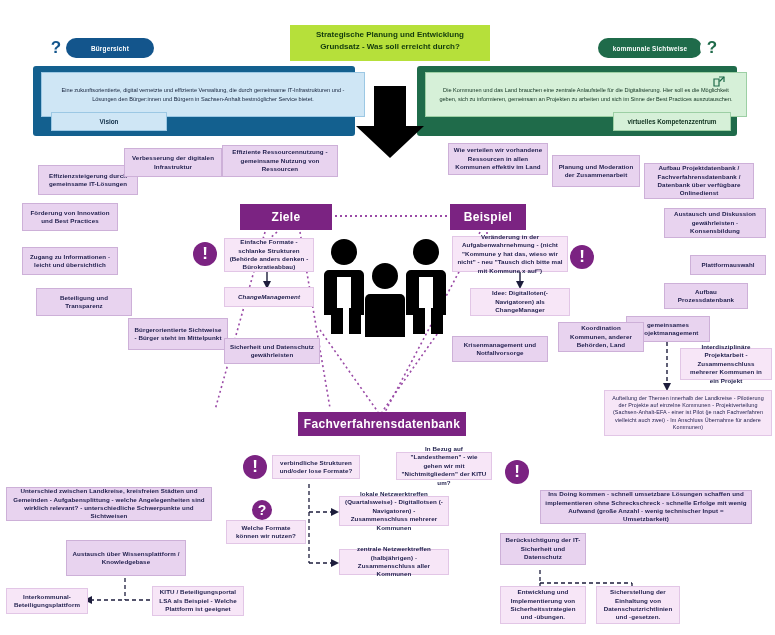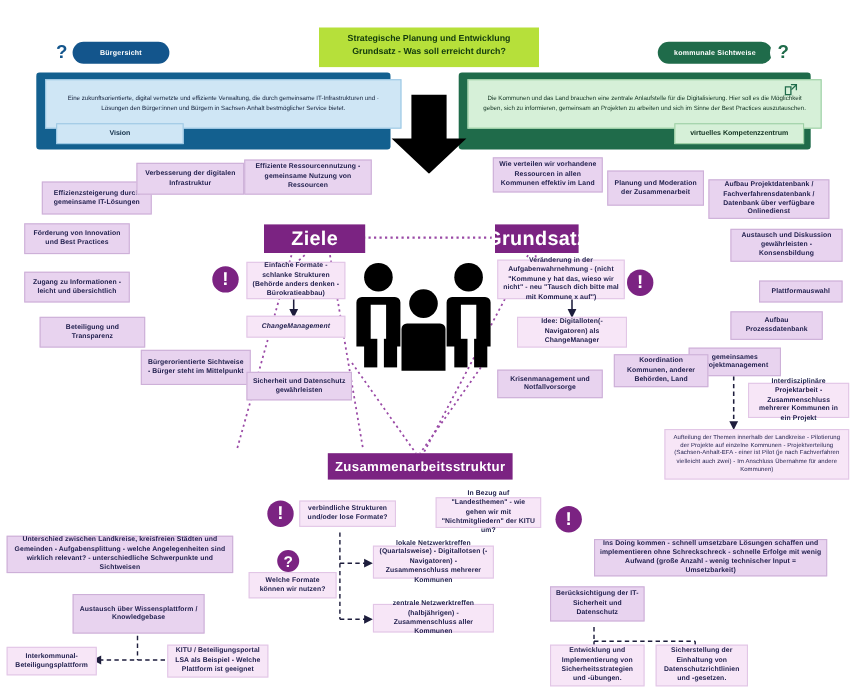--- a/index.html
+++ b/index.html
@@ -35,21 +35,21 @@
   .note.plain{font-weight:normal;}
 
   
   .banner{
     background:#7b2382;
     color:#ffffff;
     font-weight:bold;
     display:flex;align-items:center;justify-content:center;
     letter-spacing:.3px;
   }
-  .banner.big{font-size:18px;}
+  .banner.big{font-size:12px;}
   .banner.zusammen{font-size:12px;}
 
   
   .topTitle{
     background:#b6e03a;
     color:#123a0d;
     font-size:8px;
     font-weight:bold;
     line-height:1.5;
     display:flex;align-items:center;
@@ -228,21 +228,21 @@
     <rect x="13" y="72" width="12" height="26" fill="#000"></rect>
     <rect x="31" y="72" width="12" height="26" fill="#000"></rect>
     <circle cx="108" cy="16" r="13" fill="#000"></circle>
     <path d="M93 34 h30 a5 5 0 0 1 5 5 v40 h-13 v-38 h-14 v38 h-13 v-40 a5 5 0 0 1 5 -5 z" fill="#000"></path>
     <rect x="95" y="72" width="12" height="26" fill="#000"></rect>
     <rect x="113" y="72" width="12" height="26" fill="#000"></rect>
     <circle cx="67" cy="40" r="13" fill="#000"></circle>
     <path d="M52 58 h30 a5 5 0 0 1 5 5 v38 h-40 v-38 a5 5 0 0 1 5 -5 z" fill="#000"></path>
   </svg>
 
-  <div class="abs banner big" style="left:450px;top:204px;width:76px;height:26px;">Grundsatz</div>
+  <div class="abs banner big" style="left:450px;top:204px;width:76px;height:26px;">Beispiel</div>
 
   <div class="abs circ purple" style="left:570px;top:245px;width:24px;height:24px;">
       <span>!</span>
     </div>
 
   <div class="abs note light" style="left:452px;top:236px;width:116px;height:36px;">Veränderung in der Aufgabenwahrnehmung - (nicht "Kommune y hat das, wieso wir nicht" - neu "Tausch dich bitte mal mit Kommune x auf")</div>
 
   <div class="abs note light" style="left:470px;top:288px;width:100px;height:28px;">Idee: Digitalloten(-Navigatoren) als ChangeManager</div>
 
   <div class="abs note" style="left:448px;top:143px;width:100px;height:32px;">Wie verteilen wir vorhandene Ressourcen in allen Kommunen effektiv im Land</div>
@@ -260,21 +260,21 @@
   <div class="abs note" style="left:626px;top:316px;width:84px;height:26px;">gemeinsames Projektmanagement</div>
 
   <div class="abs note" style="left:558px;top:322px;width:86px;height:30px;">Koordination Kommunen, anderer Behörden, Land</div>
 
   <div class="abs note" style="left:452px;top:336px;width:96px;height:26px;">Krisenmanagement und Notfallvorsorge</div>
 
   <div class="abs note light" style="left:680px;top:348px;width:92px;height:32px;">Interdisziplinäre Projektarbeit - Zusammenschluss mehrerer Kommunen in ein Projekt</div>
 
   <div class="abs note light plain" style="left:604px;top:390px;width:168px;height:46px;font-size:5.4px;">Aufteilung der Themen innerhalb der Landkreise - Pilotierung der Projekte auf einzelne Kommunen - Projektverteilung (Sachsen-Anhalt-EFA - einer ist Pilot (je nach Fachverfahren vielleicht auch zwei) - Im Anschluss Übernahme für andere Kommunen)</div>
 
-  <div class="abs banner zusammen" style="left:298px;top:412px;width:168px;height:24px;">Zusammenarbeitsstruktur</div>
+  <div class="abs banner zusammen" style="left:298px;top:412px;width:168px;height:24px;">Fachverfahrensdatenbank</div>
 
   <div class="abs circ purple" style="left:243px;top:455px;width:24px;height:24px;">
       <span>!</span>
     </div>
 
   <div class="abs note light" style="left:272px;top:455px;width:88px;height:24px;">verbindliche Strukturen und/oder lose Formate?</div>
 
   <div class="abs circ qpurple" style="left:252px;top:500px;width:20px;height:20px;">
       <span>?</span>
     </div>

